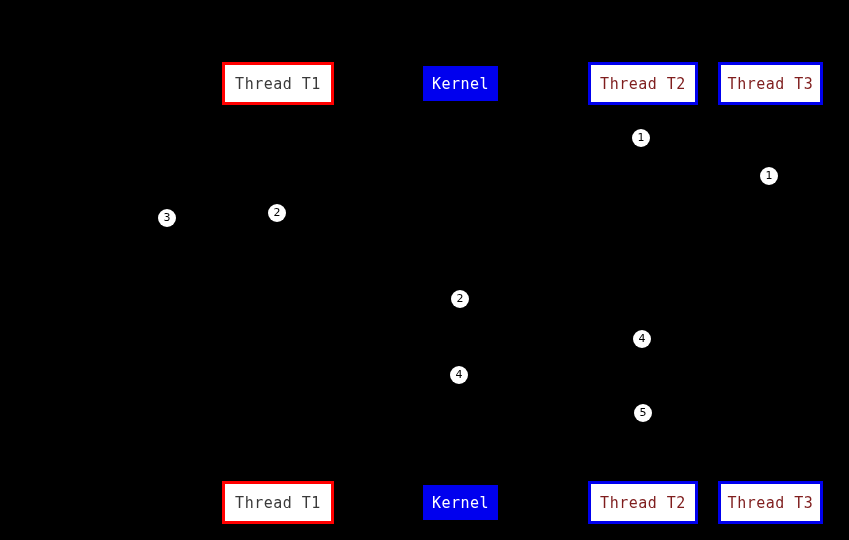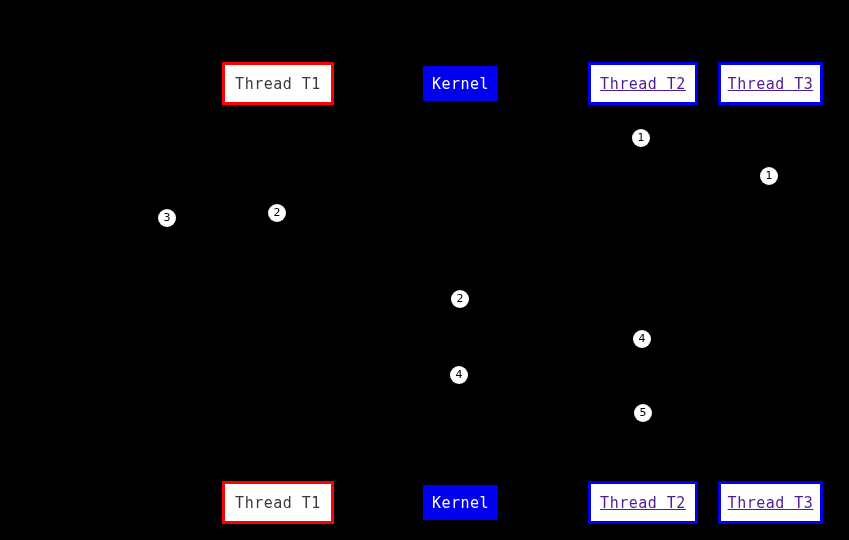--- a/index.html
+++ b/index.html
@@ -30,23 +30,22 @@
   }
   .participant.red {
     background: #ffffff;
     border: 3px solid #ff0000;
     color: #3a3a3a;
     font-size: 15px;
   }
   .participant.blue {
     background: #ffffff;
     border: 3px solid #0000ee;
-    color: #4c1d95;
+    color: #7f1d1d;
     font-size: 15px;
-    text-decoration: underline;
   }
   .participant.filled {
     background: #0000ee;
     border: none;
     color: #ffffff;
     font-size: 15px;
     justify-content: center;
   }
   
   .lifeline {

